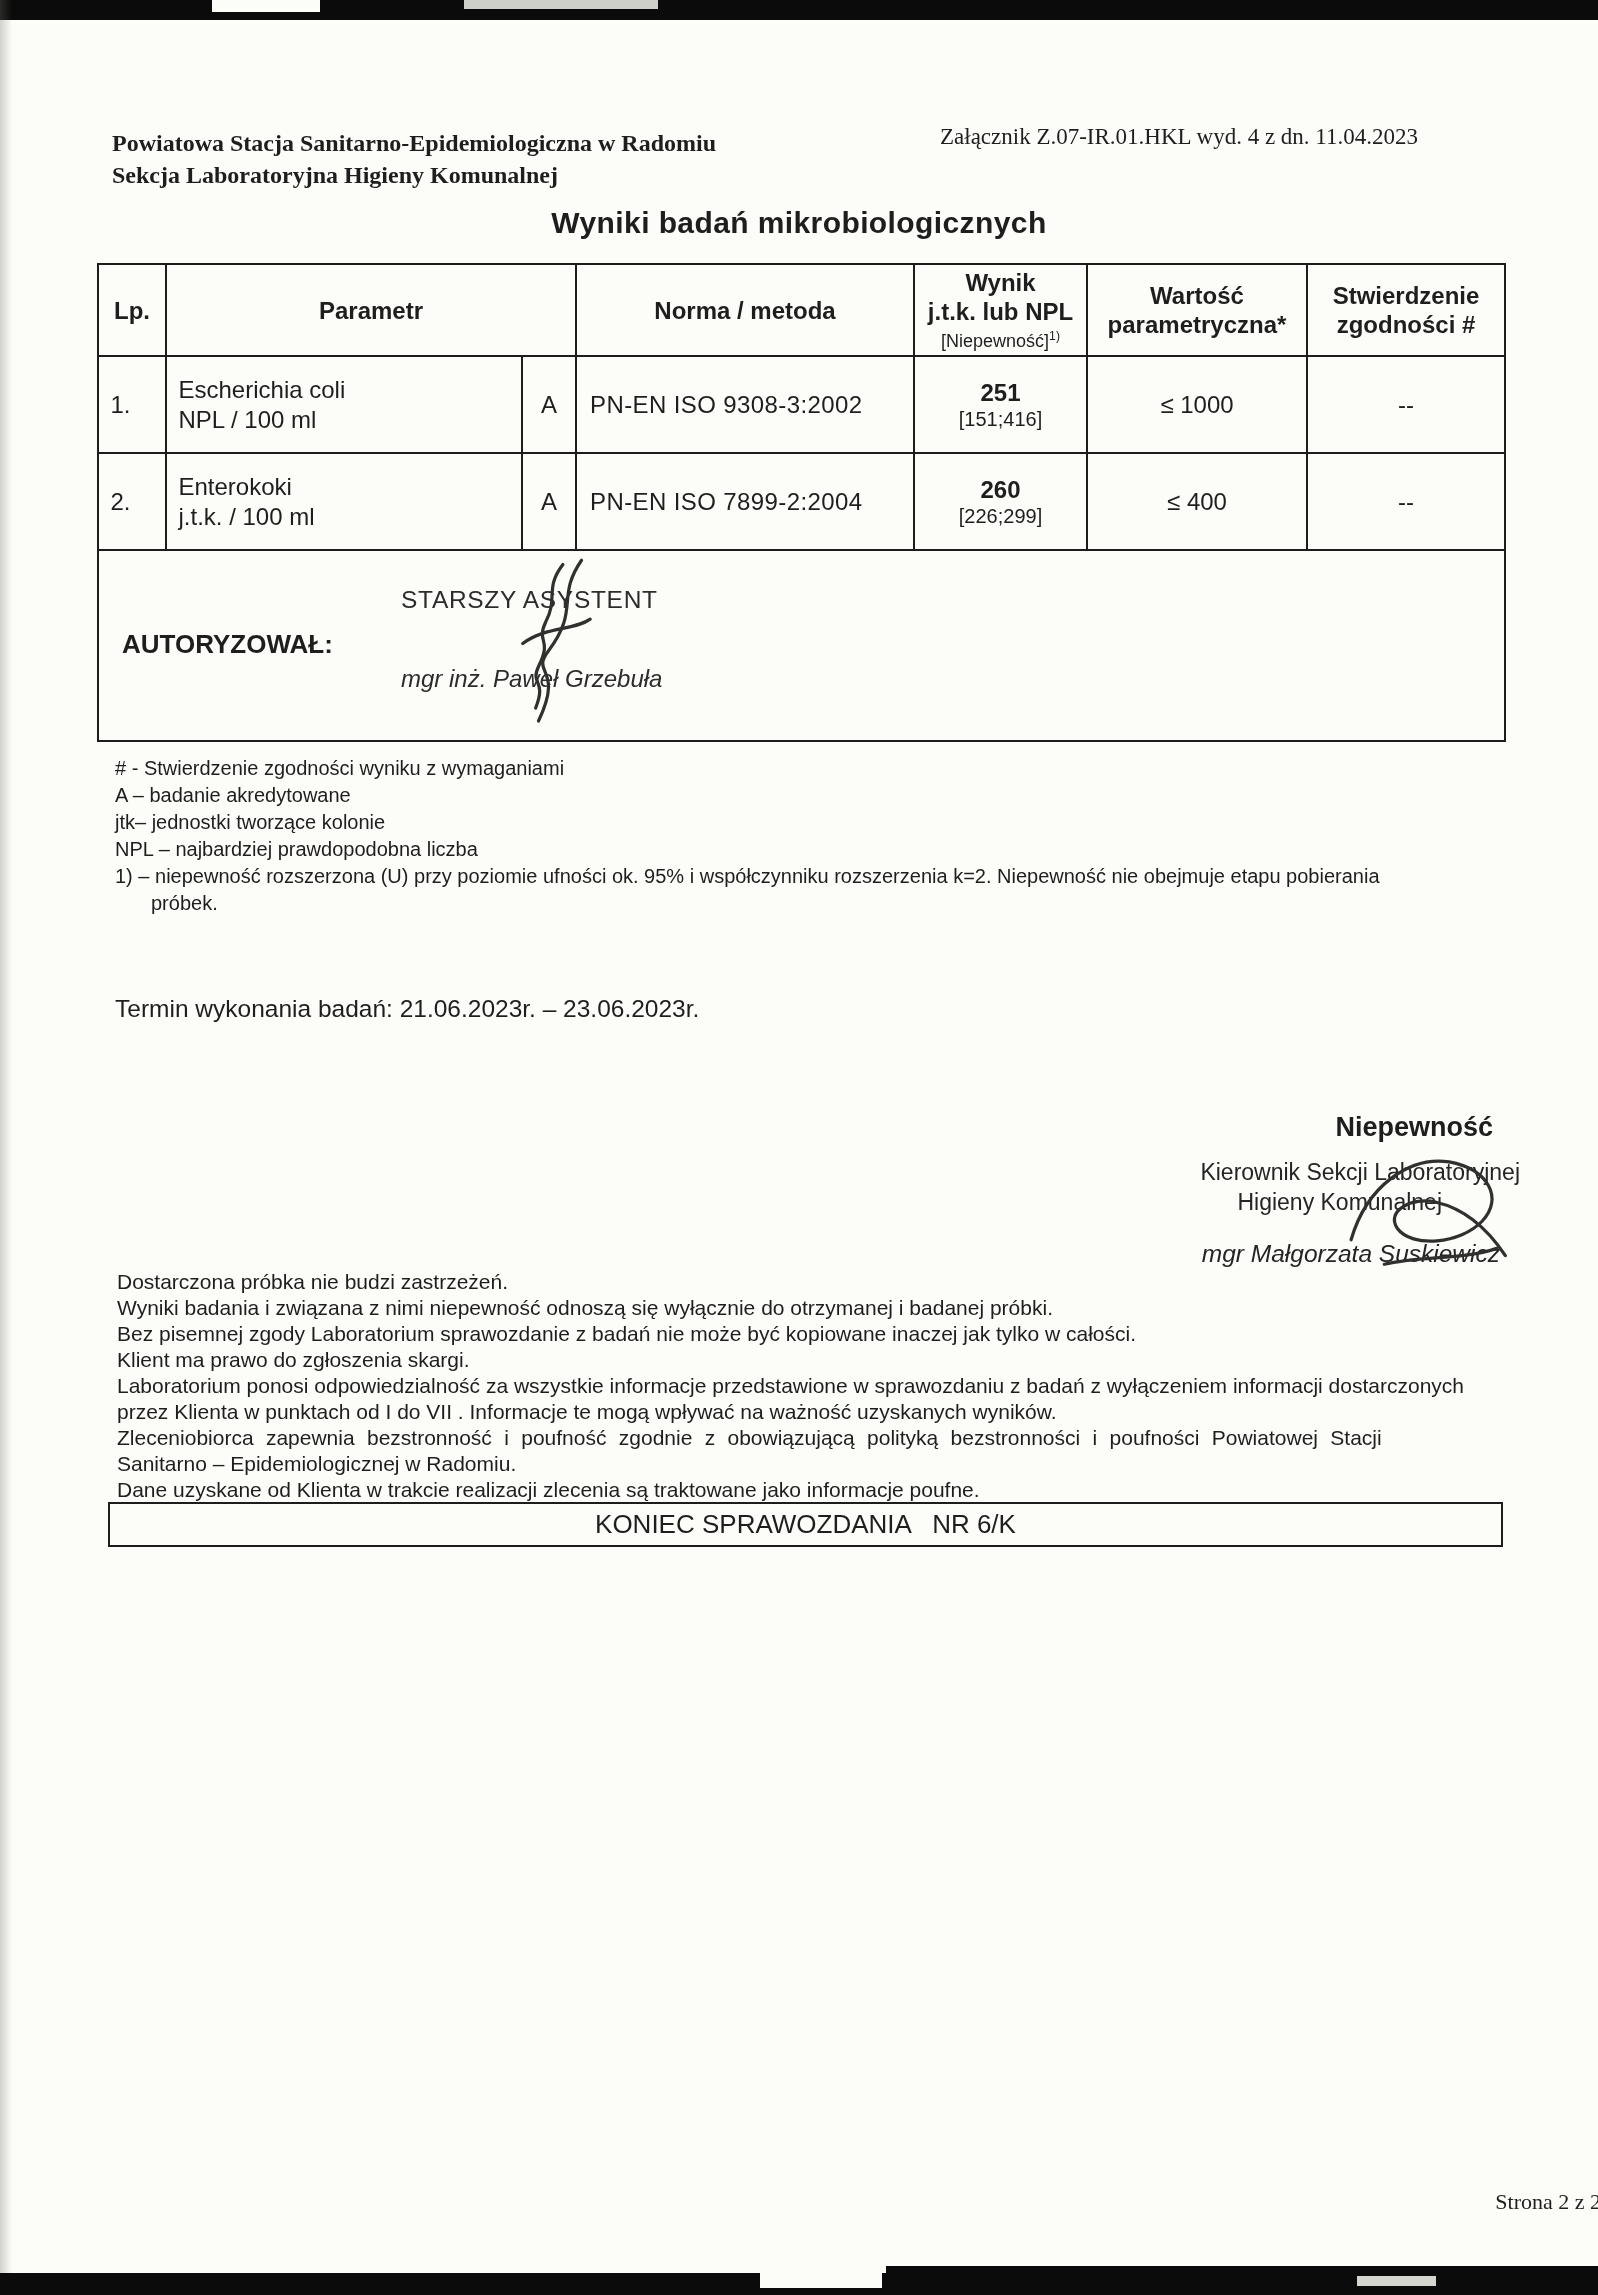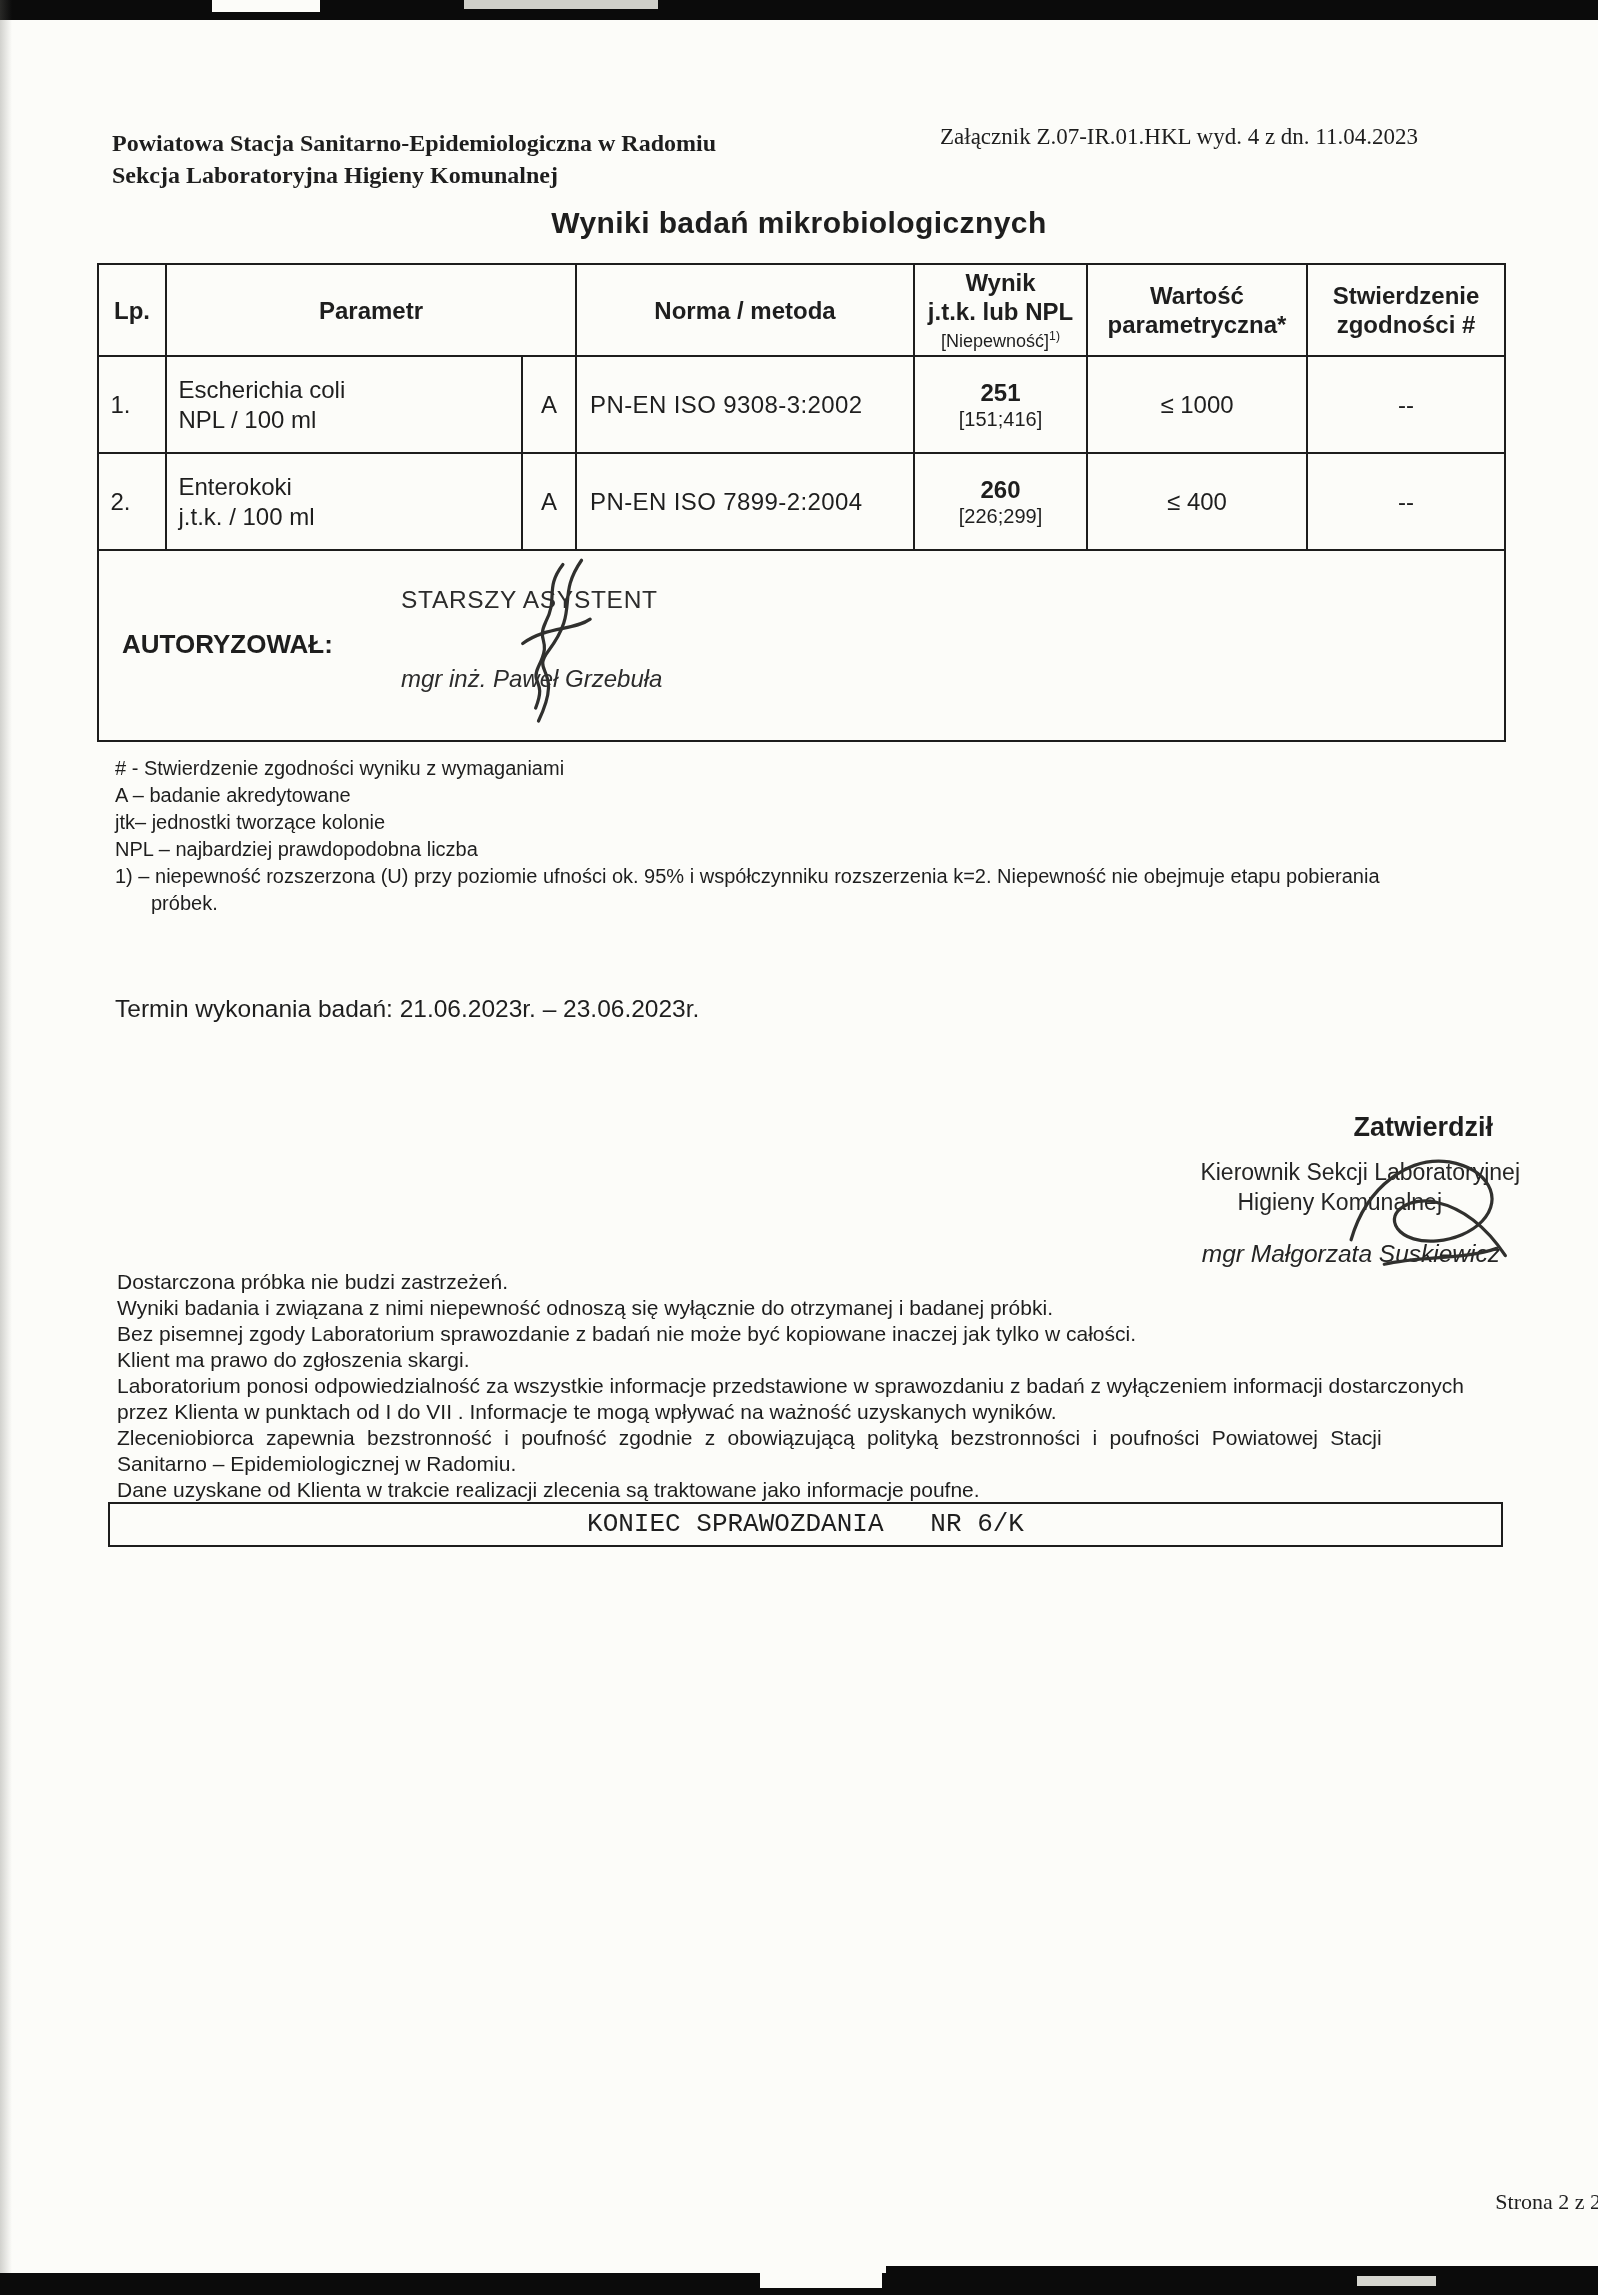--- a/index.html
+++ b/index.html
@@ -84,21 +84,20 @@
   
   .disclaimer { position:absolute; left:117px; top:1269px; width:1377px; }
   .dl { font-size:21px; line-height:26px; }
   .dl.justified { word-spacing:6.5px; }
 
   .end-banner {
     position:absolute; left:108px; top:1502px; width:1395px; height:45px;
     border:2.2px solid #1d1d1d; box-sizing:border-box;
     text-align:center; line-height:40px; font-size:26px;
     white-space:pre;
-    font-family:Liberation Mono, monospace;
   }
 
   .page-number {
     position:absolute; left:3px; top:2189px; width:1598px; text-align:right;
     font-family:"Liberation Serif", serif; font-size:22px;
   }
 
   svg .ink { stroke:#30302e; stroke-width:4.5; fill:none; stroke-linecap:round; }
 </style>
 </head>
@@ -203,21 +202,21 @@
     <div class="fn">A – badanie akredytowane</div>
     <div class="fn">jtk– jednostki tworzące kolonie</div>
     <div class="fn">NPL – najbardziej prawdopodobna liczba</div>
     <div class="fn">1) – niepewność rozszerzona (U) przy poziomie ufności ok. 95% i współczynniku rozszerzenia k=2. Niepewność  nie obejmuje etapu pobierania</div>
     <div class="fn fn-indent">próbek.</div>
   </div>
 
   <div class="execution">Termin wykonania badań: 21.06.2023r. – 23.06.2023r.</div>
 
   <div class="approval">
-    <div class="approve-heading">Zatwierdził</div>
+    <div class="approve-heading">Niepewność</div>
     <div class="approve-role1">Kierownik Sekcji Laboratoryjnej</div>
     <div class="approve-role2">Higieny Komunalnej</div>
     <div class="approve-name">mgr Małgorzata Suskiewicz</div>
   </div>
   <svg class="sig-approver" width="173" height="137" viewBox="0 0 240 190">
     <path class="ink" d="M14,130 C36,54 96,14 150,22 C204,32 226,72 196,104 C166,136 98,142 78,114 C62,90 98,70 132,78 C176,88 208,122 228,152"></path>
     <path class="ink" d="M60,164 C110,152 172,158 216,142"></path>
   </svg>
 
   <div class="disclaimer">

